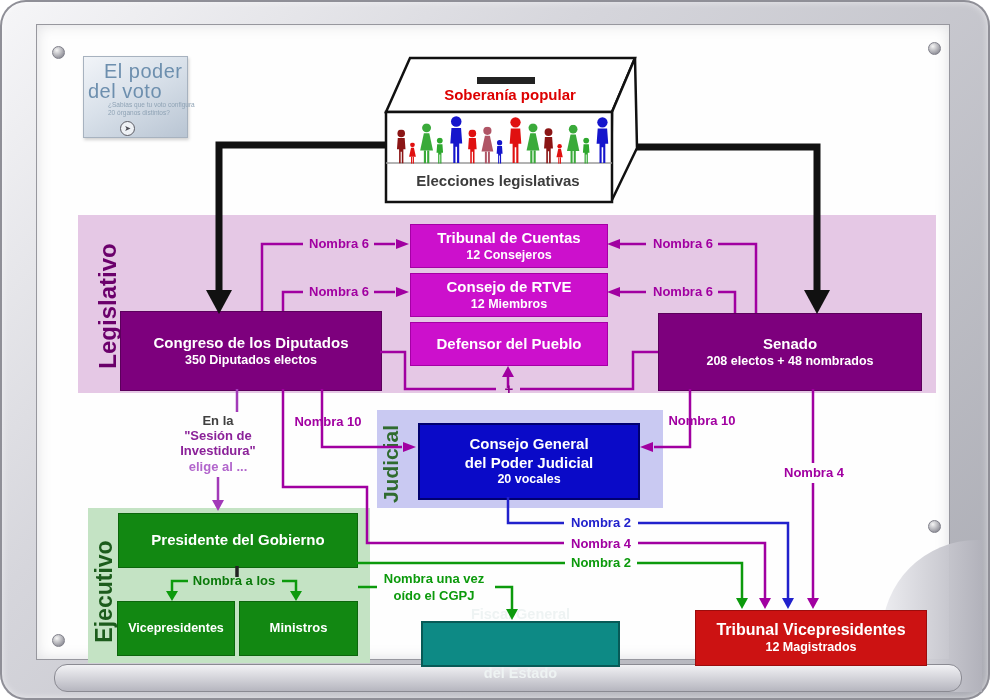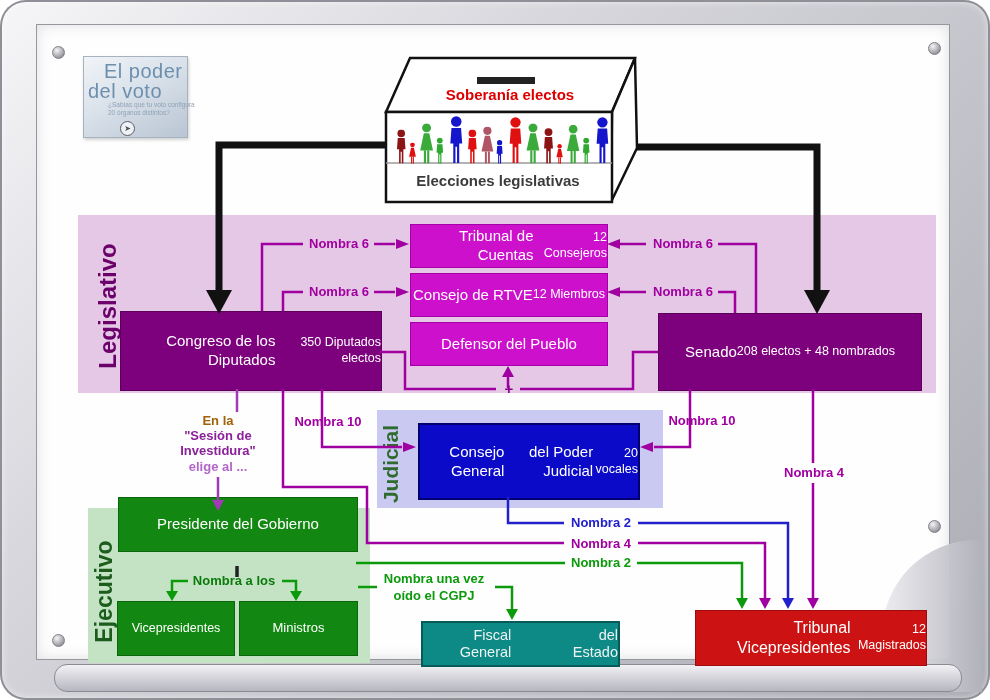--- a/index.html
+++ b/index.html
@@ -24,22 +24,22 @@
   .card .t2{position:absolute;left:4px;top:23px;font-size:20px;color:#6d8fae;letter-spacing:.5px;}
   .card .s{position:absolute;left:24px;font-size:6.5px;color:#8fa3b5;white-space:nowrap;}
   .play{position:absolute;left:36px;top:64px;width:13px;height:13px;border:1.5px solid #5b5b63;border-radius:50%;
         color:#4c4c54;font-size:8px;line-height:13px;text-align:center;background:#eef1f5;cursor:pointer;}
   
   .band-leg{position:absolute;left:78px;top:215px;width:858px;height:178px;background:#e5c8e5;}
   .band-jud{position:absolute;left:377px;top:410px;width:286px;height:98px;background:#c9c9f2;}
   .band-eje{position:absolute;left:88px;top:508px;width:282px;height:155px;background:#c4e3c4;}
   .vlabel{position:absolute;font-weight:bold;white-space:nowrap;transform:rotate(-90deg);transform-origin:center;}
   
-  .bx{position:absolute;display:flex;justify-content:center;align-items:center;
-      color:#fff;font-weight:normal;text-align:right;line-height:1.25;}
+  .bx{position:absolute;display:flex;flex-direction:column;justify-content:center;align-items:center;
+      color:#fff;font-weight:bold;text-align:left;line-height:1.25;}
   .bx .t{font-size:15px;} .bx .st{font-size:12.5px;}
   .purp{background:#7d007d;border:1px solid #5c005c;}
   .mag{background:#cc10cc;border:1px solid #a500a5;}
   .blue{background:#0a0ac8;border:2px solid #000070;}
   .green{background:#128812;border:1px solid #0c660c;}
   .teal{background:#0d8a85;border:2px solid #075a57;color:#eef3f3;}
   .red{background:#cc1212;border:1px solid #9c0c0c;}
   
   .lbl{position:absolute;font-weight:bold;font-size:13px;text-align:center;white-space:nowrap;}
   .lm{color:#a100a1;} .lb{color:#2121cc;} .lg{color:#0c9a0c;} .ldg{color:#0a7a0a;}
@@ -75,21 +75,21 @@
   <div class="vlabel" style="left:341px;top:452px;width:100px;font-size:21px;color:#2f6b2f;text-align:center;">Judicial</div>
   <div class="vlabel" style="left:39px;top:578px;width:130px;font-size:23px;color:#1c5c1c;text-align:center;">Ejecutivo</div>
 
   <svg class="abs" style="left:370px;top:50px;" width="300" height="165" viewBox="0 0 300 165">
     <polygon points="40,8 265,8 242,62 16,62" fill="#fff" stroke="#111" stroke-width="2.5"></polygon>
     <polygon points="265,8 267,98 241,152 242,62" fill="#fff" stroke="#111" stroke-width="2.5"></polygon>
     <rect x="16" y="62" width="226" height="90" fill="#fff" stroke="#111" stroke-width="2.5"></rect>
     <rect x="107" y="27" width="58" height="7" fill="#222"></rect>
     <line x1="16" y1="113" x2="242" y2="113" stroke="#9a9a9a" stroke-width="1.5"></line>
   </svg>
-  <div class="ballot-txt" style="left:420px;top:86px;width:180px;font-size:15px;color:#dd0000;">Soberanía electos</div>
+  <div class="ballot-txt" style="left:420px;top:86px;width:180px;font-size:15px;color:#dd0000;">Soberanía popular</div>
   <svg class="abs" style="left:392px;top:112px;" width="220" height="54" viewBox="0 0 220 54" id="people-svg">
     <defs>
       <symbol id="pm" viewBox="0 0 10 21">
         <circle cx="5" cy="2.4" r="2.3"></circle>
         <polygon points="2.9,5.2 7.1,5.2 7.6,12 6.3,12 6.3,20.6 5.35,20.6 5.35,13.5 4.65,13.5 4.65,20.6 3.7,20.6 3.7,12 2.4,12"></polygon>
       </symbol>
       <symbol id="pf" viewBox="0 0 10 21">
         <circle cx="5" cy="2.4" r="2.3"></circle>
         <polygon points="3.6,5.2 6.4,5.2 8.3,14 1.7,14"></polygon>
         <rect x="3.6" y="14" width="1.1" height="6.6"></rect>
@@ -135,21 +135,21 @@
   <div class="bx mag" style="left:410px;top:322px;width:196px;height:42px;">
     <div class="t">Defensor del Pueblo</div>
   </div>
 
   <div class="bx blue" style="left:418px;top:423px;width:218px;height:73px;">
     <div class="t">Consejo General</div>
     <div class="t">del Poder Judicial</div>
     <div class="st">20 vocales</div>
   </div>
 
-  <div class="bx green" style="left:118px;top:497px;width:238px;height:53px;">
+  <div class="bx green" style="left:118px;top:513px;width:238px;height:53px;">
     <div class="t">Presidente del Gobierno</div>
   </div>
   <div class="bx green" style="left:117px;top:601px;width:116px;height:53px;">
     <div class="st" style="font-size:12.5px">Vicepresidentes</div>
   </div>
   <div class="bx green" style="left:239px;top:601px;width:117px;height:53px;">
     <div class="st" style="font-size:13px">Ministros</div>
   </div>
 
   <div class="bx teal" style="left:421px;top:621px;width:195px;height:42px;line-height:1.2;gap:42px;">
@@ -233,21 +233,21 @@
   <div class="lbl lm" style="left:647px;top:236px;width:72px;">Nombra 6</div>
   <div class="lbl lm" style="left:647px;top:284px;width:72px;">Nombra 6</div>
   <div class="lbl lm" style="left:288px;top:414px;width:80px;">Nombra 10</div>
   <div class="lbl lm" style="left:660px;top:413px;width:84px;">Nombra 10</div>
   <div class="lbl lm" style="left:779px;top:465px;width:70px;">Nombra 4</div>
   <div class="lbl lm" style="left:566px;top:536px;width:70px;">Nombra 4</div>
   <div class="lbl lb" style="left:566px;top:515px;width:70px;">Nombra 2</div>
   <div class="lbl lg" style="left:566px;top:555px;width:70px;">Nombra 2</div>
   <div class="lbl" style="left:501px;top:380px;width:16px;font-size:15px;color:#8b008b;">+</div>
 
-  <div class="lbl" style="left:170px;top:413px;width:96px;color:#a16207;">En la</div>
+  <div class="lbl" style="left:170px;top:413px;width:96px;color:#404040;">En la</div>
   <div class="lbl" style="left:170px;top:428px;width:96px;color:#8b2299;">"Sesión de</div>
   <div class="lbl" style="left:170px;top:443px;width:96px;color:#8b2299;">Investidura"</div>
   <div class="lbl" style="left:170px;top:459px;width:96px;color:#b266cc;">elige al ...</div>
 
   <div class="lbl ldg" style="left:186px;top:573px;width:96px;">Nombra a los</div>
   <div class="lbl lg" style="left:372px;top:571px;width:124px;">Nombra una vez</div>
   <div class="lbl lg" style="left:372px;top:588px;width:124px;">oído el CGPJ</div>
 
 </div>
 

